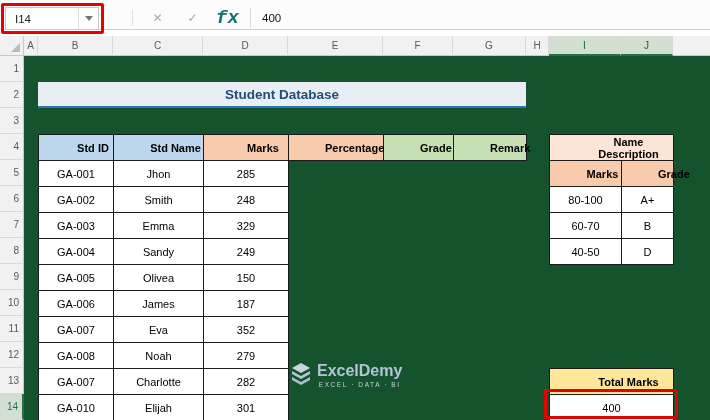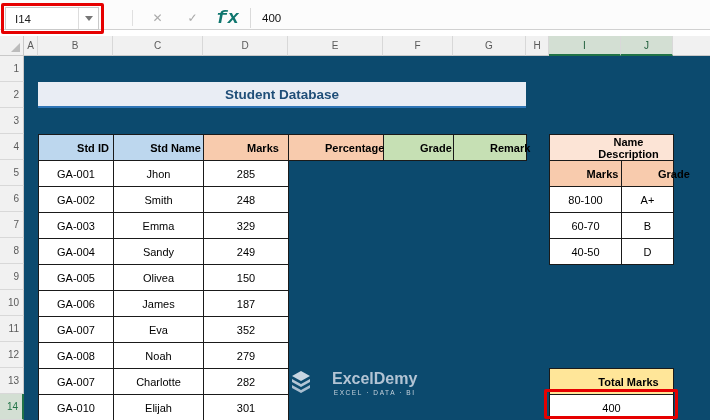--- a/index.html
+++ b/index.html
@@ -26,40 +26,40 @@
   .corner-tri { position:absolute; right:3px; bottom:3px; width:0; height:0; border-left:9px solid transparent; border-bottom:9px solid #bcbcbc; }
   .col-headers { position:absolute; left:24px; top:36px; width:686px; height:20px; display:flex; background:#f1f1f1; }
   .ch { height:20px; border-right:1px solid #d8d8d8; border-bottom:1px solid #c9c9c9; display:flex; align-items:center; justify-content:center; font-size:10px; color:#5a5a5a; }
   .ch.sel { background:#d3dfd3; border-bottom:2px solid #217346; color:#1c5c38; }
   .ch.filler { flex:1; border-right:none; }
   .row-headers { position:absolute; left:0; top:56px; width:24px; height:364px; display:flex; flex-direction:column; background:#f1f1f1; }
   .rh { height:26px; border-right:1px solid #c9c9c9; border-bottom:1px solid #d8d8d8; font-size:10px; color:#5a5a5a; display:flex; align-items:center; justify-content:flex-end; padding-right:4px; }
   .rh.sel { background:#d3dfd3; border-right:2px solid #217346; color:#217346; }
 
   
-  .sheet { position:absolute; left:24px; top:56px; width:686px; height:364px; background:#0c4a6e; }
+  .sheet { position:absolute; left:24px; top:56px; width:686px; height:364px; background:#14532d; }
   .title-cell { position:absolute; left:14px; top:26px; width:488px; height:26px; background:#e9edf4; border-bottom:2px solid #2e75b6; color:#1f4e78; font-weight:bold; font-size:13.5px; display:flex; align-items:center; justify-content:center; z-index:2; }
 
   table.tbl { position:absolute; border-collapse:collapse; table-layout:fixed; z-index:2; }
   .tbl tr { height:26px; }
   .tbl th, .tbl td { border:1px solid #1a1a1a; font-size:11px; text-align:center; vertical-align:middle; padding:0 2px; color:#000; background:#fff; }
   .tbl th { font-weight:bold;padding-left:36px; }
   .tbl td.nb { border:none; background:transparent; }
   .bg-blue   { background:#bdd7ee !important; }
   .bg-salmon { background:#f8cbad !important; }
   .bg-green  { background:#c6e0b4 !important; }
   .bg-peach  { background:#fce4d6 !important; }
   .bg-gold   { background:#ffe699 !important; }
 
   .student-table { left:14px; top:78px; width:488px; }
   .grade-table   { left:525px; top:78px; width:124px; }
   .total-table   { left:525px; top:312px; width:124px; }
 
   
-  .watermark { position:absolute; left:266px; top:314px; display:flex; align-items:flex-start; gap:20px; z-index:3; pointer-events:none; }
+  .watermark { position:absolute; left:266px; top:306px; display:flex; align-items:flex-start; gap:5px; z-index:3; pointer-events:none; }
   .wm-text { display:flex; flex-direction:column; align-items:center; }
   .wm-brand { font-size:16px; font-weight:bold; color:#b3c4d4; line-height:18px; }
   .wm-tagline { font-size:6.5px; letter-spacing:1.6px; color:#c6d2dd; margin-top:1px; }
 
   
   .annot { position:absolute; border:3px solid #e60000; border-radius:2px; pointer-events:none; z-index:20; background:transparent; }
   .annot-namebox { left:1px; top:3px; width:103px; height:31px; }
   .annot-total { left:544px; top:389px; width:134px; height:30px; }
 </style>
 </head>

